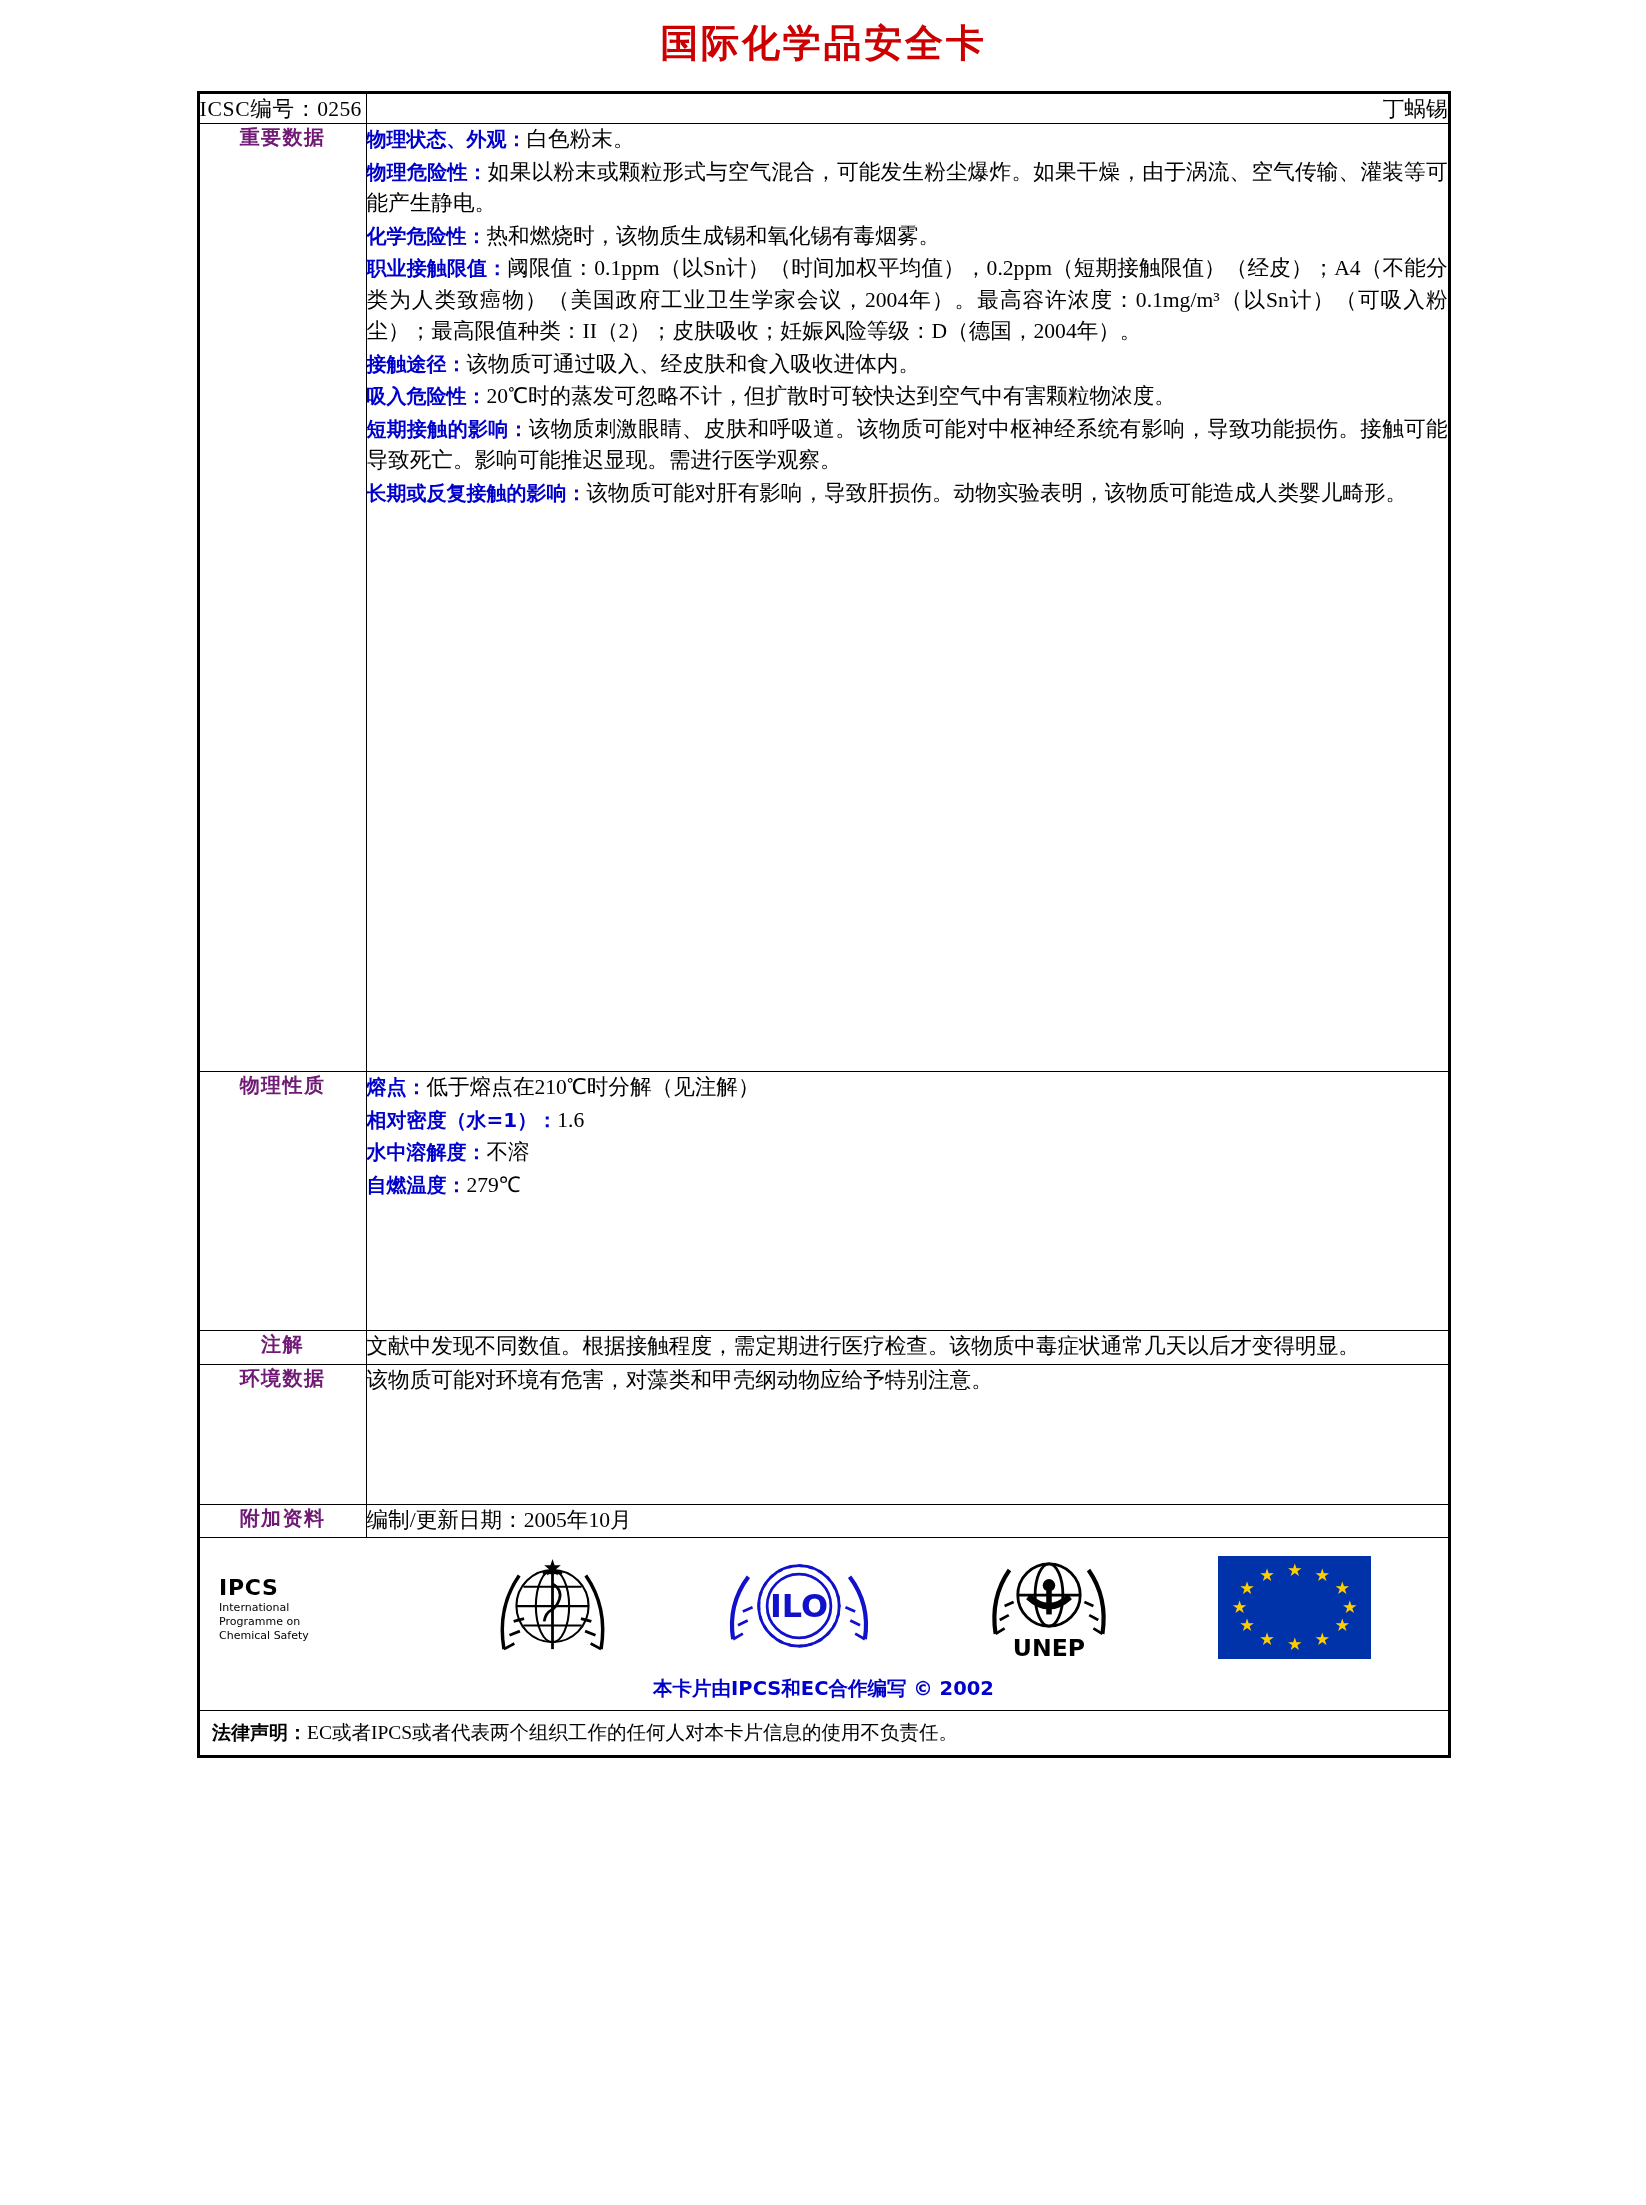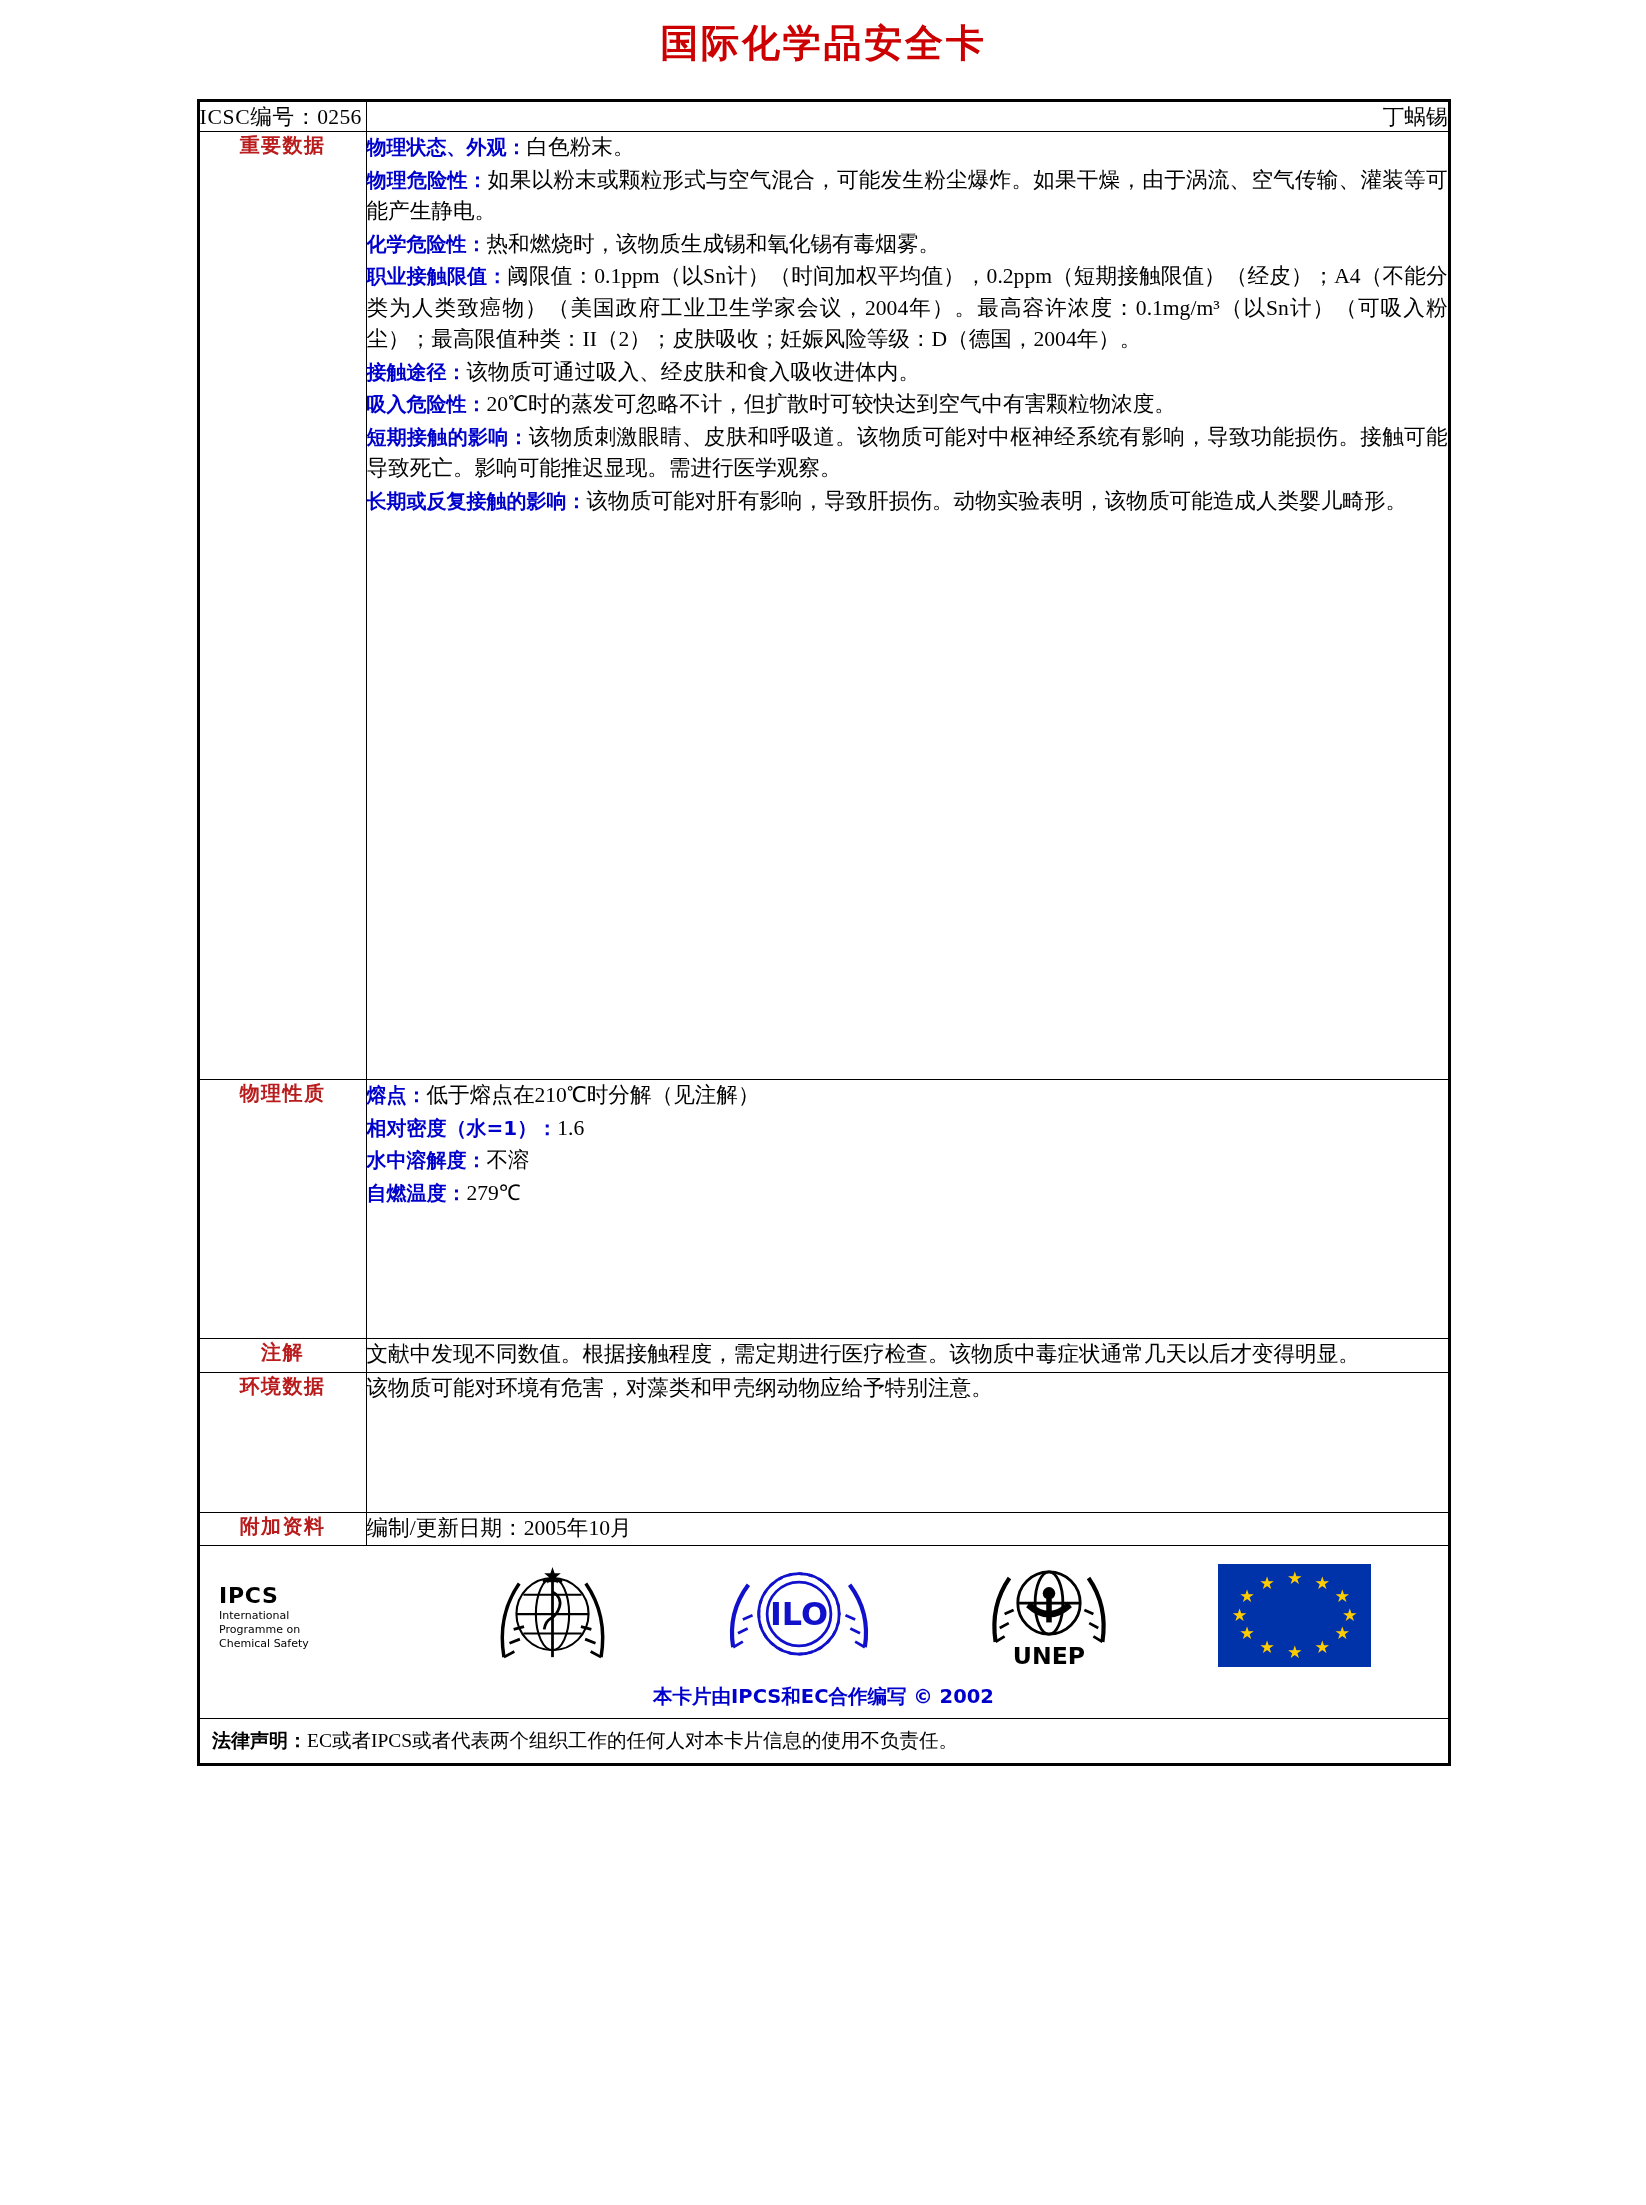--- a/index.html
+++ b/index.html
@@ -22,21 +22,21 @@
     padding: 0;
   }
   .doc-title {
     text-align: center;
     color: #cc0000;
     font-family: "DejaVu Sans", "Liberation Sans", sans-serif;
     font-weight: bold;
     font-size: 38px;
     letter-spacing: 2.8px;
     margin-top: 18px;
-    margin-bottom: 30px;
+    margin-bottom: 22px;
   }
   .card {
     margin: 0 auto;
     width: 1254px;
     border: 2.1px solid #000;
     box-sizing: border-box;
   }
   table.main {
     width: 100%;
     border-collapse: collapse;
@@ -60,21 +60,21 @@
     margin-top: 36px;
   }
   .chem-name {
     text-align: right;
     font-size: 21.6px;
   }
   td.rowlabel {
     width: 167px;
     text-align: center;
     vertical-align: middle;
-    color: #b91c1c;
+    color: #701a75;
     font-family: "DejaVu Sans", "Liberation Sans", sans-serif;
     font-weight: bold;
     font-size: 20px;
     letter-spacing: 1.4px;
   }
   td.content {
     padding: 8.4px 15.3px 11px 15.3px;
     font-size: 21.6px;
     line-height: 1.45;
   }

